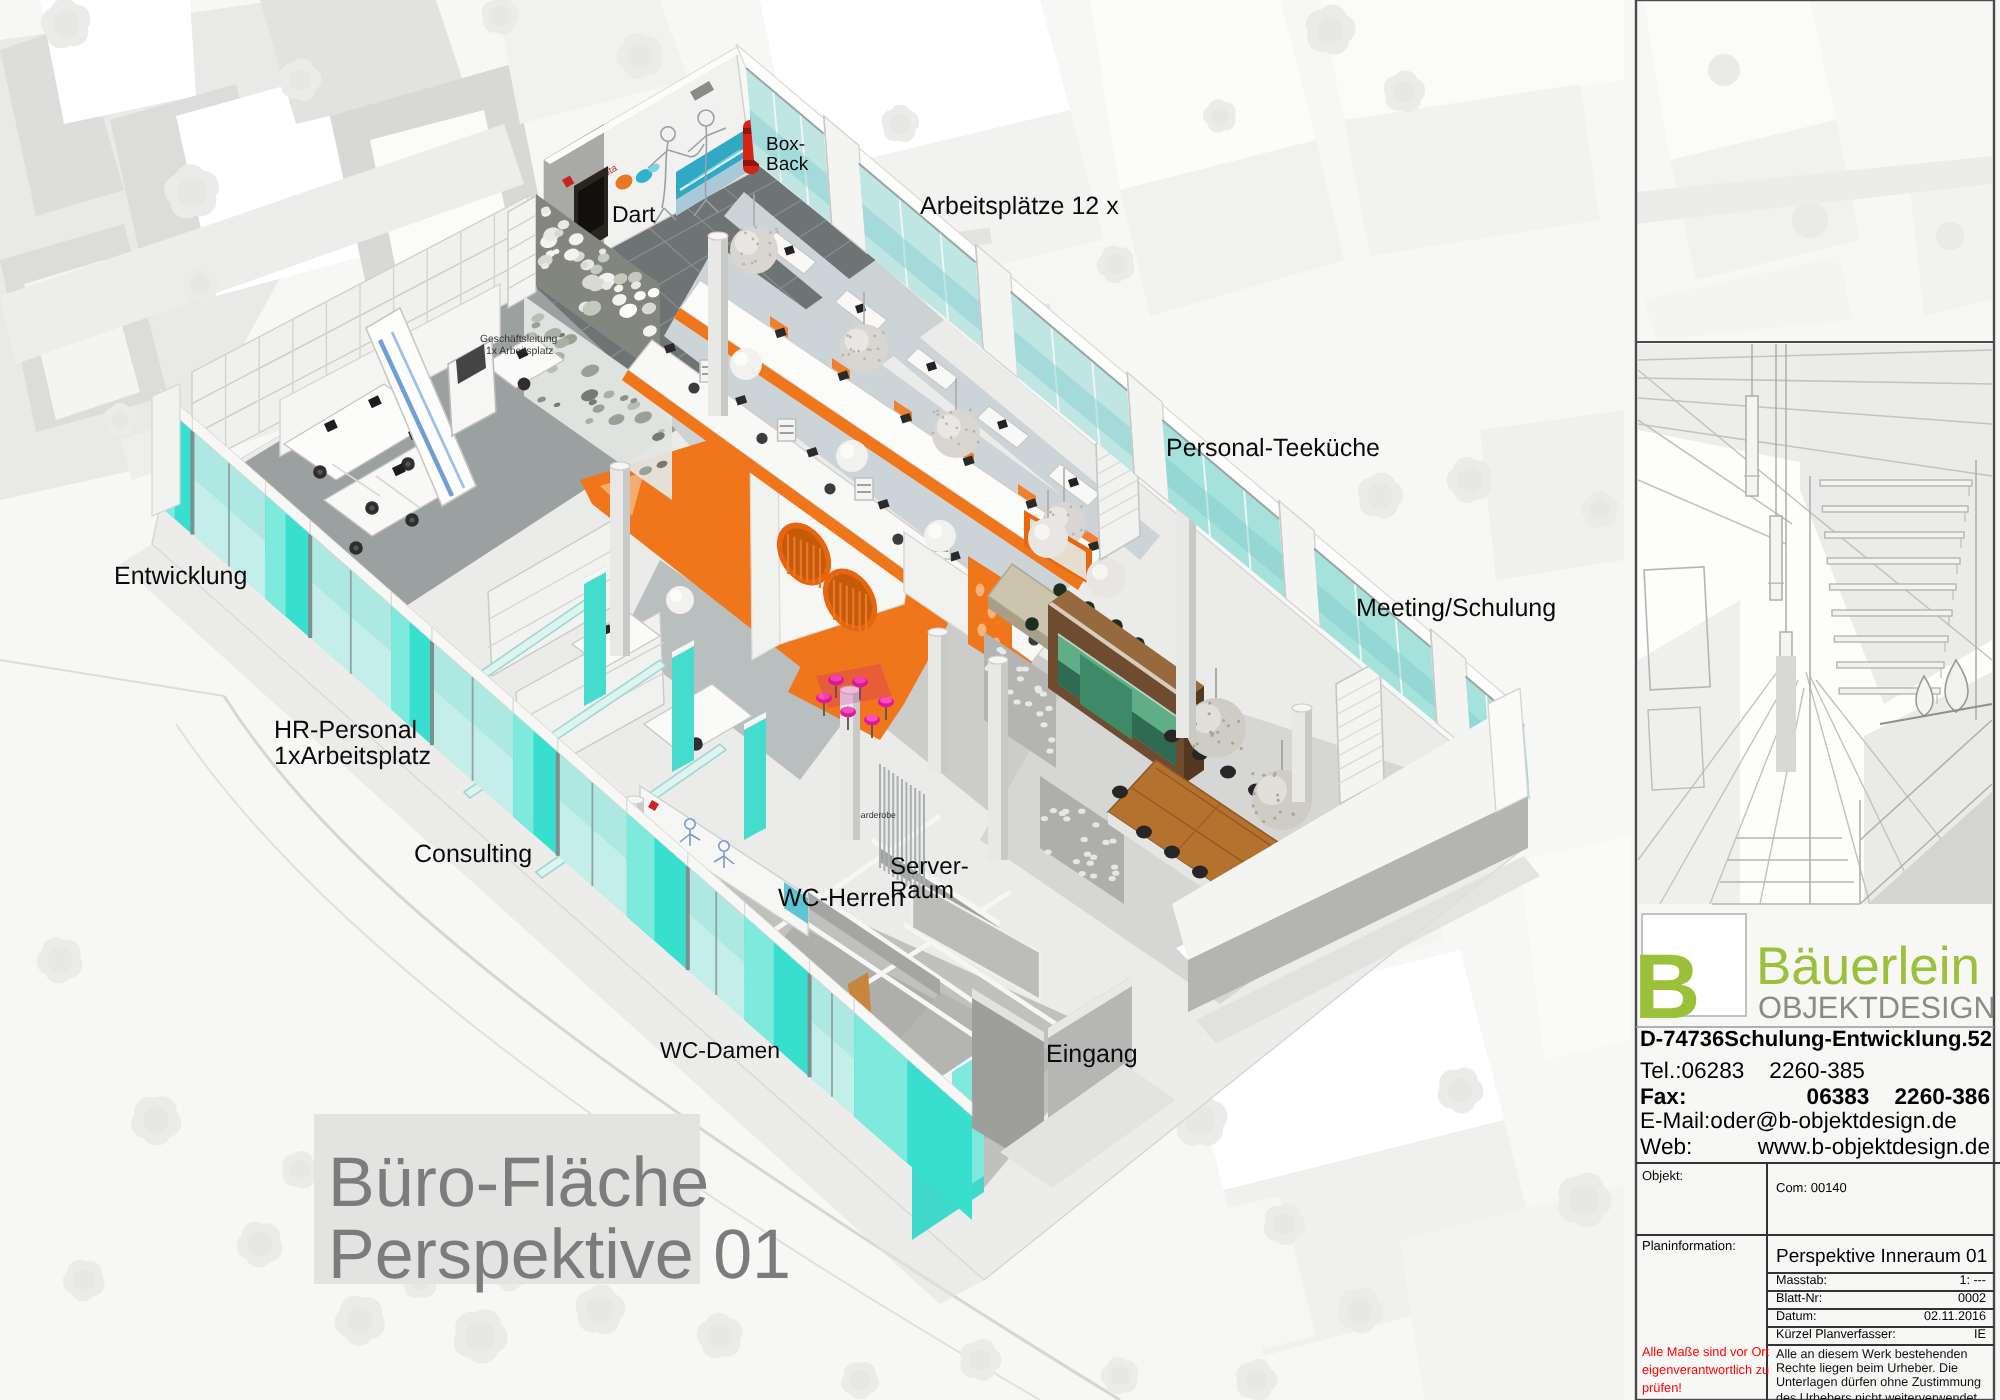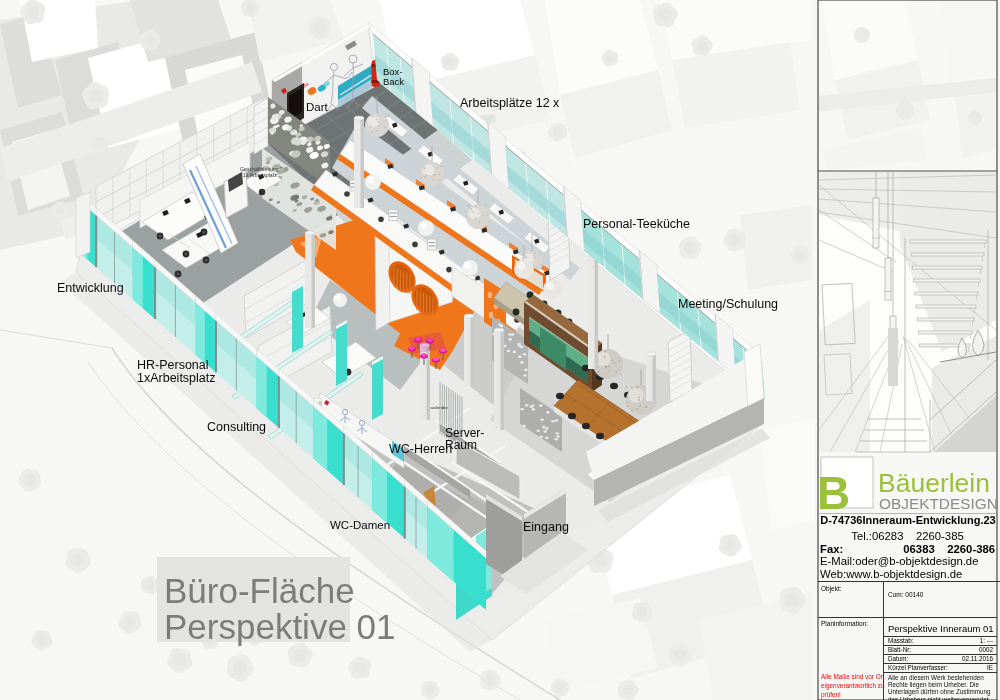--- a/index.html
+++ b/index.html
@@ -1254,40 +1254,40 @@
 
 <text x="878.0" y="492.0" font-family="&quot;Liberation Sans&quot;, sans-serif" font-size="26.5px" fill="#9bc03a">Bäuerlein</text>
 <text x="879.0" y="509.0" font-family="&quot;Liberation Sans&quot;, sans-serif" font-size="15.4px" fill="#8a8a89">OBJEKTDESIGN</text>
 
 <line x1="818.0" y1="513.5" x2="997.0" y2="513.5" stroke="#9a9a99" stroke-width="0.7"></line>
 </svg>
 
 
 <div class="abs" style="left:820px;top:514px;width:176px;display:flex;justify-content:center;font-size:11px;font-weight:bold;color:#000;white-space:nowrap;">
 <span>D-74736</span>
-      <span>Inneraum</span>
+      <span>Schulung</span>
       <span>-</span>
       <span>Entwicklung.</span>
-      <span>23</span>
+      <span>52</span>
     </div>
 
 <div class="abs" style="left:820px;top:530px;width:175px;font-size:11.3px;color:#000;line-height:12.6px;white-space:nowrap;">
-<div style="display:flex;justify-content:center;">
+<div style="display:flex;justify-content:flex-start;">
         <span>Tel.:</span>
         <span>06283&nbsp;&nbsp;&nbsp;&nbsp;2260-385</span>
       </div>
 <div style="display:flex;justify-content:space-between;font-weight:bold;">
         <span>Fax:</span>
         <span>06383&nbsp;&nbsp;&nbsp;&nbsp;2260-386</span>
       </div>
 <div style="display:flex;">
         <span>E-Mail:</span>
         <span>oder@b-objektdesign.de</span>
       </div>
-<div style="display:flex;">
+<div style="display:flex;justify-content:space-between;">
         <span>Web:</span>
         <span>www.b-objektdesign.de</span>
       </div>
 </div>
 
 <div class="abs" style="left:818px;top:581px;width:189px;height:119px;border-top:1px solid #333;">
 <div class="abs" style="left:65px;top:0;width:1px;height:119px;background:#333;"></div>
 
 <div class="abs" style="left:3px;top:3px;font-size:6.5px;color:#000;">Objekt:</div>
 <div class="abs" style="left:70px;top:9px;font-size:6.5px;color:#000;">Com: 00140</div>

